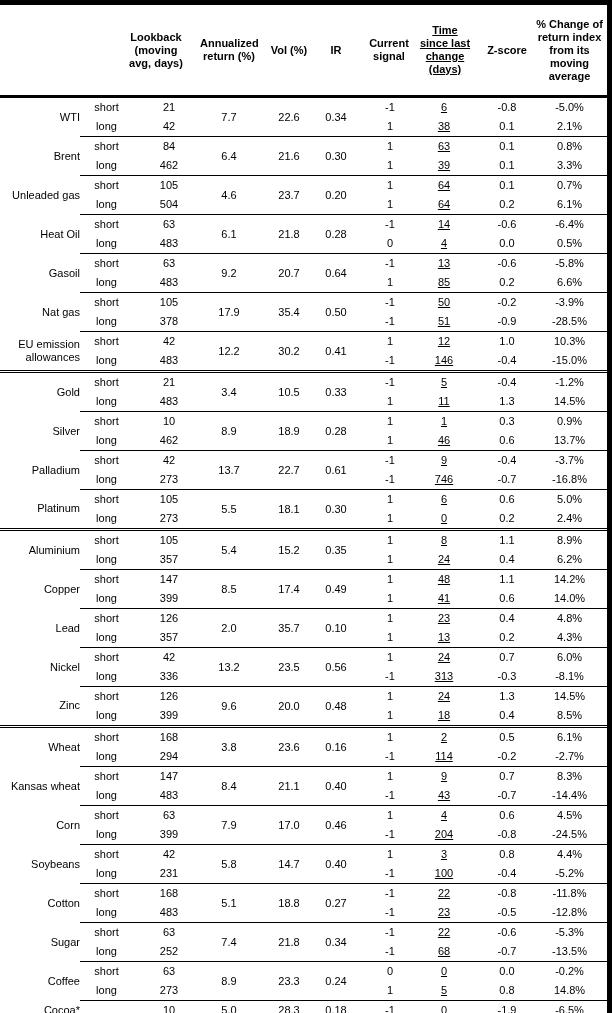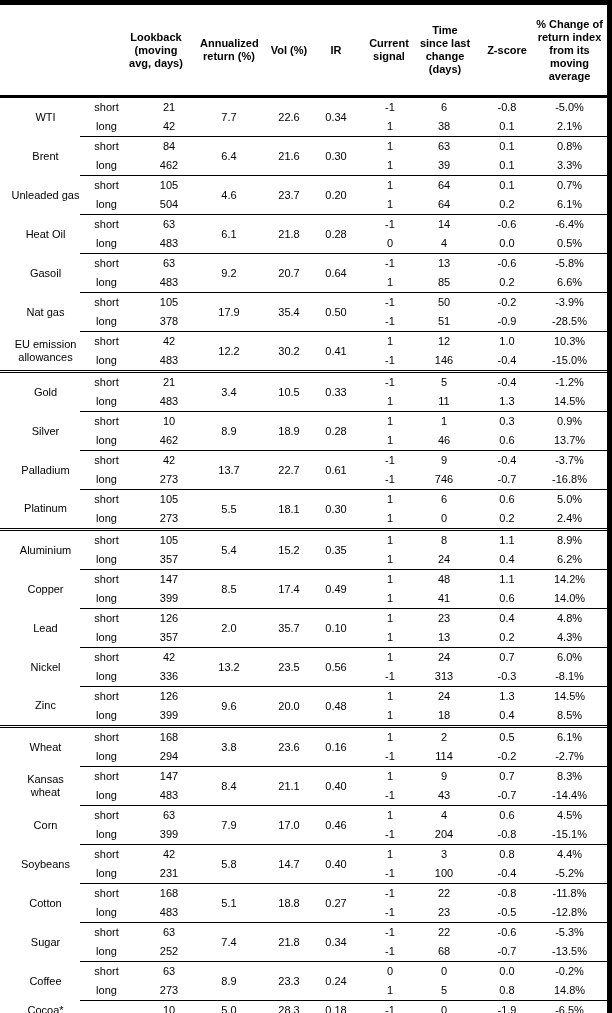--- a/index.html
+++ b/index.html
@@ -2,26 +2,26 @@
 <html><head>
 <meta charset="utf-8">
 <style>
   html,body{margin:0;padding:0;background:#fff;}
   body{width:612px;height:1013px;overflow:hidden;font-family:"Liberation Sans",sans-serif;color:#000;}
   .frame{width:607px;height:1013px;border-top:5px solid #000;border-right:5px solid #000;box-sizing:content-box;}
   table{border-collapse:collapse;table-layout:fixed;width:607px;}
   thead th{height:90px;vertical-align:middle;text-align:center;font-weight:bold;font-size:11px;line-height:13px;padding:0 2px;border-bottom:3px solid #000;}
   td{height:19px;font-size:11px;line-height:13px;padding:0;vertical-align:middle;}
   .num{text-align:center;}
-  .name{text-align:center;padding-left:11px;}
+  .name{text-align:right;padding-left:5px;}
   .leg{text-align:center;padding-left:7px;}
   td.lookback{padding-left:14px;}
   th.lookback{padding-right:14px;}
   td.signal,th.signal{padding-left:10px;}
-  td.time,th.time{padding-right:10px;}
+  td.time,th.time{padding-right:10px;text-decoration:underline;}
   tr.group-start td{border-top:1px solid #000;}
   tr.group-start td.name{border-top:none;}
   tr.section-start td{border-top:3px double #000;}
 </style>
 </head>
 <body>
 
 <div class="frame">
   <table>
     <colgroup>
@@ -422,21 +422,21 @@
           <td class="num time">4</td>
           <td class="num">0.6</td>
           <td class="num">4.5%</td>
         </tr>
         <tr>
           <td class="leg">long</td>
           <td class="num lookback">399</td>
           <td class="num signal">-1</td>
           <td class="num time">204</td>
           <td class="num">-0.8</td>
-          <td class="num">-15.1%</td>
+          <td class="num">-24.5%</td>
         </tr>
         <tr class="group-start">
           <td class="name" rowspan="2">Soybeans</td>
           <td class="leg">short</td>
           <td class="num lookback">42</td>
           <td class="num" rowspan="2">5.8</td>
           <td class="num" rowspan="2">14.7</td>
           <td class="num" rowspan="2">0.40</td>
           <td class="num signal">1</td>
           <td class="num time">3</td>

